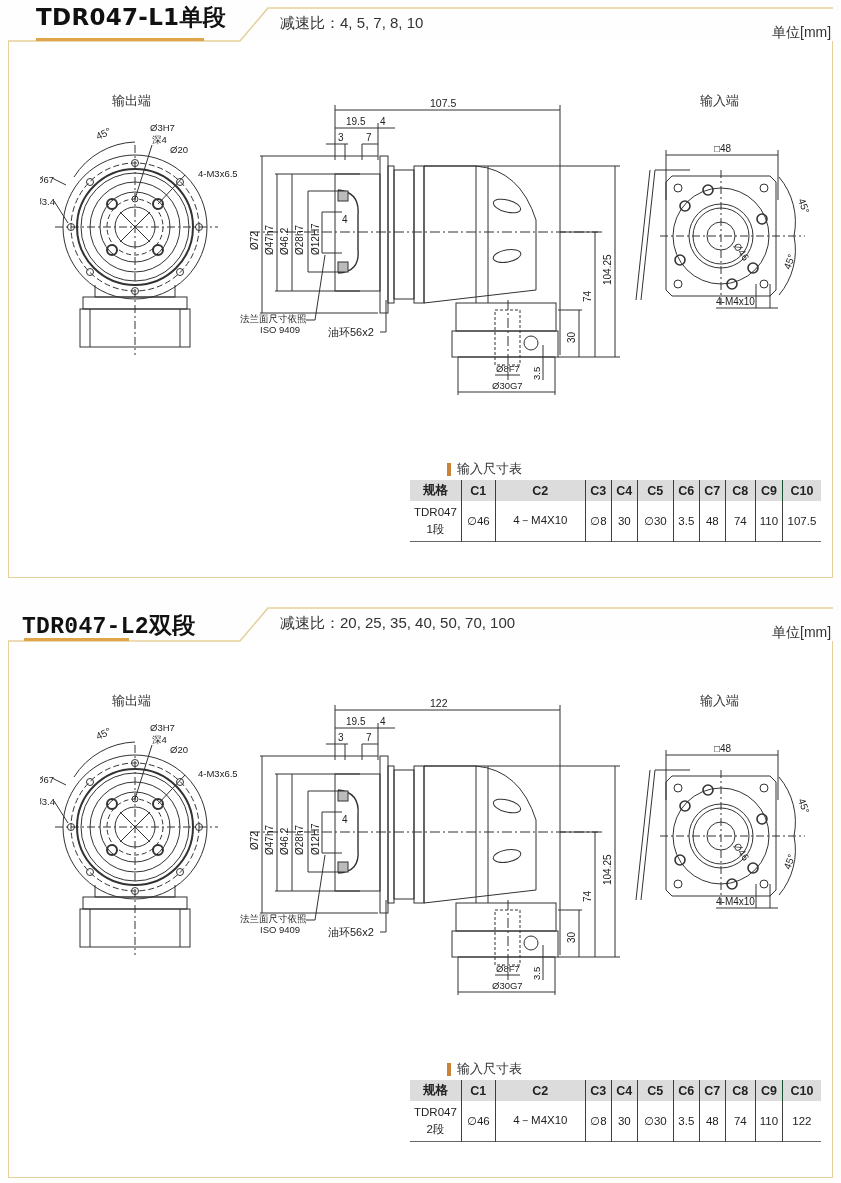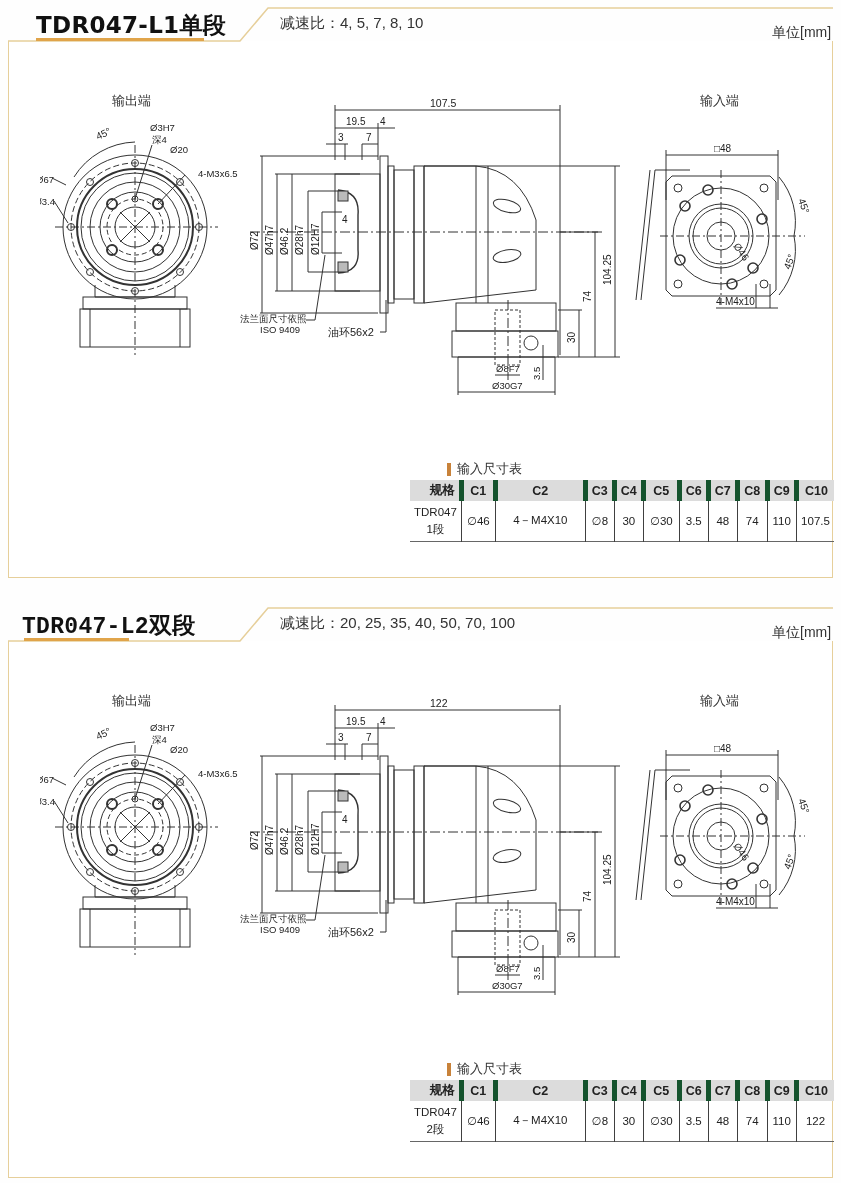--- a/index.html
+++ b/index.html
@@ -8,37 +8,37 @@
   .frame { position: absolute; border: 1.5px solid #e6cf9a; background: #fff; }
   .title { position: absolute; font-family: "DejaVu Sans", "Liberation Sans", sans-serif; font-weight: bold; font-size: 23px; color: #111; letter-spacing: 0.3px; }
   .title-underline { position: absolute; height: 3px; background: #e0a44a; }
   .ratio { position: absolute; font-size: 15px; color: #333; }
   .unit { position: absolute; font-size: 14px; color: #333; }
   .view-label { position: absolute; font-size: 13px; color: #333; }
   .drawing { position: absolute; }
   .tbl-heading { position: absolute; font-size: 13px; color: #333; display: flex; align-items: center; gap: 6px; padding-left: 37px; }
   .tbl-heading .bar { width: 4px; height: 13px; background: #c8823a; display: inline-block; }
   table.dims { position: absolute; border-collapse: collapse; font-size: 11.5px; color: #222; }
-  table.dims th { background: #dcdcdc; font-weight: bold; font-size: 12.5px; padding: 2px 4px; height: 18px; border-left: 5px solid #14532d; text-align: center; }
-  table.dims th:first-child { border-left: none; text-align: right; }
+  table.dims th { background: #dcdcdc; font-weight: bold; font-size: 12.5px; padding: 2px 4px; height: 18px; border-left: 1px solid #14532d; text-align: center; }
+  table.dims th:first-child { border-left: none; }
   table.dims td { padding: 2px 4px; text-align: center; border-left: 1px solid #404040; height: 40px; }
   table.dims td:first-child { border-left: none; line-height: 17px; }
   table.dims tbody tr { border-bottom: 1.5px solid #666; }
   svg text { font-family: "Liberation Sans", "DejaVu Sans", sans-serif; fill: #222; }
 </style>
 </head>
 <body>
 
 <div id="root">
   <div class="section" style="top: 0px; height: 590px;">
     <div class="frame" style="left: 8px; top: 41px; width: 825px; height: 537px; border-top: none;"></div>
     <svg class="frame-deco" width="841" height="50" style="position:absolute;left:0;top:0;">
       <polyline points="8,41 240,41 268,8 833,8" fill="none" stroke="#e6cf9a" stroke-width="1.5"></polyline>
     </svg>
-    <div class="title" style="left: 36px; top: 10px;">TDR047-L1单段</div>
+    <div class="title" style="left: 36px; top: 2px;">TDR047-L1单段</div>
     <div class="title-underline" style="left: 36px; top: 38px; width: 168px;"></div>
     <div class="ratio" style="left: 280px; top: 14px;">减速比：4, 5, 7, 8, 10</div>
     <div class="unit" style="left: 772px; top: 24px;">单位[mm]</div>
 
     <div class="view-label" style="left:112px;top:92px;">输出端</div>
     <div class="view-label" style="left:700px;top:92px;">输入端</div>
 
     <svg class="drawing" width="200" height="250" style="left:40px;top:115px;" viewBox="0 0 200 250">
       <g fill="none" stroke="#333" stroke-width="1">
         <circle cx="95" cy="112" r="72"></circle>

